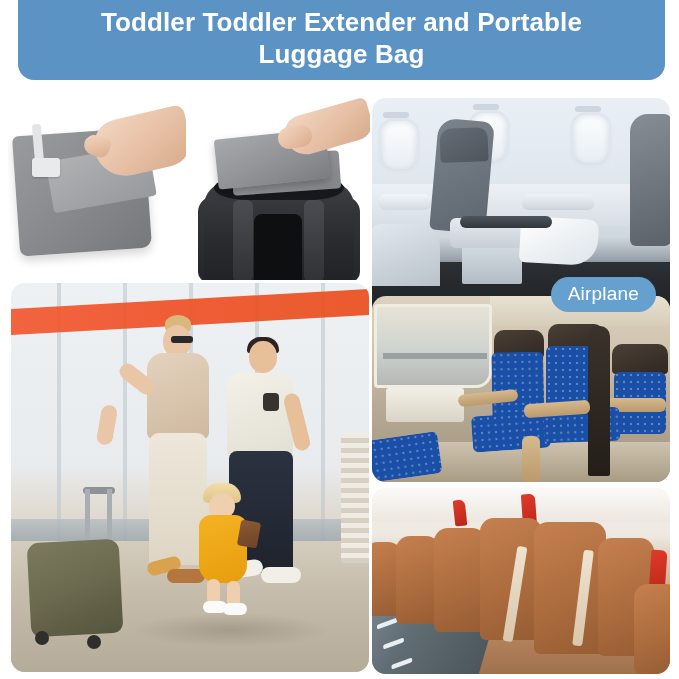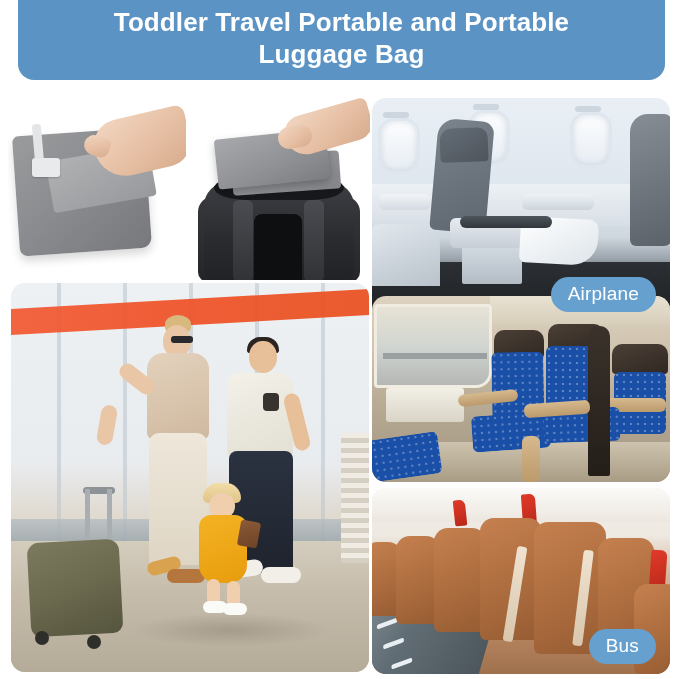--- a/index.html
+++ b/index.html
@@ -422,21 +422,21 @@
             border-radius: 12px 12px 10px 10px; transform: rotate(-3deg); }
   #s-wheel1{position:absolute; left:24px; top:348px; width:14px; height:14px; background:#2e2e2a; border-radius:50%; }
   #s-wheel2{position:absolute; left:76px; top:352px; width:14px; height:14px; background:#2e2e2a; border-radius:50%; }
   #fam-shadow{position:absolute; left:120px; top:330px; width:200px; height:34px;
             background: radial-gradient(ellipse at center, rgba(120,110,95,.35), rgba(120,110,95,0) 70%); }
 </style>
 </head>
 <body>
 
 <div id="title-banner">
-  <div id="title-text">Toddler Travel Portable and Portable
+  <div id="title-text">Toddler Toddler Extender and Portable
 Luggage Bag</div>
 </div>
 
 <div class="panel" id="panel-fold">
   <div class="photo">
     <div class="bag-gray" id="fold-bag">
       <div id="fold-bag-top"></div>
     </div>
     <div id="fold-edge"></div>
     <div id="fold-tab"></div>
@@ -531,21 +531,20 @@
     <div class="bus-seat-tan" id="bt2"></div>
     <div class="bus-seat" id="bs4"></div>
     <div class="bus-belt" id="bb1"></div>
     <div class="bus-seat-tan" id="bt3"></div>
     <div class="bus-seat" id="bs5"></div>
     <div class="bus-belt" id="bb2"></div>
     <div class="bus-seat" id="bs6"></div>
     <div class="bus-redflag" id="br3"></div>
     <div class="bus-seat" id="bs7"></div>
   </div>
-  <div class="badge">Bus</div>
 </div>
 
 <div class="panel rounded" id="panel-family">
   <div class="photo">
     <div id="fam-bg"></div>
     <div class="mullion" id="m1"></div>
     <div class="mullion" id="m2"></div>
     <div class="mullion" id="m3"></div>
     <div class="mullion" id="m4"></div>
     <div class="mullion" id="m5"></div>

